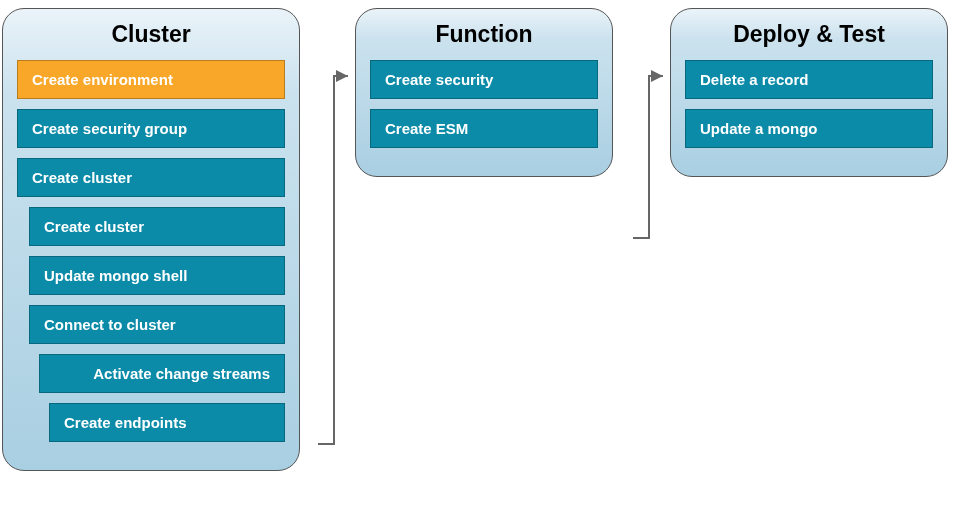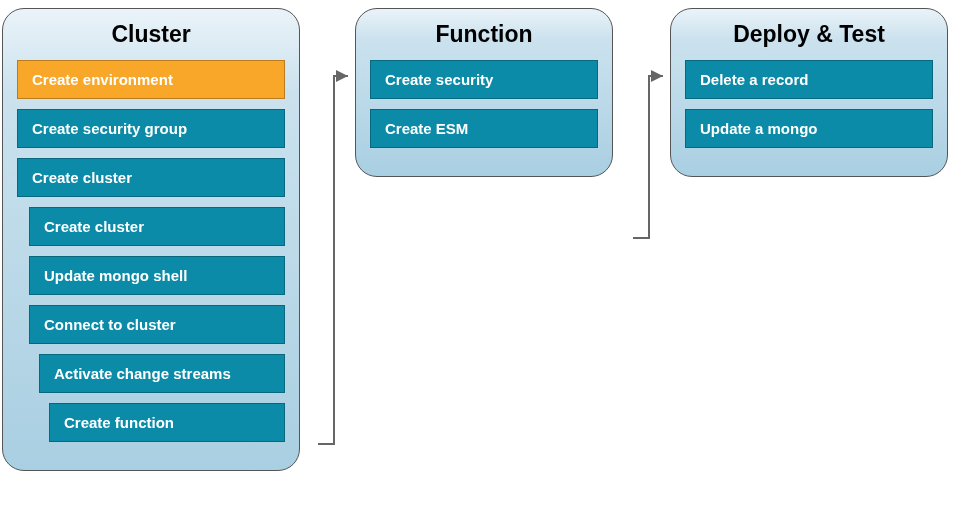--- a/index.html
+++ b/index.html
@@ -30,40 +30,40 @@
     font-size: 15px;
     padding: 10px 14px;
     margin-bottom: 10px;
     border: 1px solid rgba(0,0,0,0.25);
     background: #0b8ba8;
   }
   .item.active {
     background: #f8a728;
   }
   .indent-1 { margin-left: 12px; }
-  .indent-2 { margin-left: 22px; }
+  .indent-2 { margin-left: 22px; text-align: right; }
   .indent-3 { margin-left: 32px; }
   #panel-cluster { left: 2px; top: 8px; width: 298px; }
   #panel-function { left: 355px; top: 8px; width: 258px; }
   #panel-deploy  { left: 670px; top: 8px; width: 278px; }
   svg.arrow { position: absolute; overflow: visible; }
 </style>
 </head>
 <body>
 
 <div id="panel-cluster" class="panel">
   <div class="panel-title">Cluster</div>
   <div class="item active">Create environment</div>
   <div class="item">Create security group</div>
   <div class="item">Create cluster</div>
   <div class="item indent-1">Create cluster</div>
   <div class="item indent-1">Update mongo shell</div>
   <div class="item indent-1">Connect to cluster</div>
   <div class="item indent-2">Activate change streams</div>
-  <div class="item indent-3">Create function</div>
+  <div class="item indent-3">Create endpoints</div>
 </div>
 
 <div id="panel-function" class="panel">
   <div class="panel-title">Function</div>
   <div class="item">Create security</div>
   <div class="item">Create ESM</div>
 </div>
 
 <div id="panel-deploy" class="panel">
   <div class="panel-title">Deploy &amp; Test</div>

